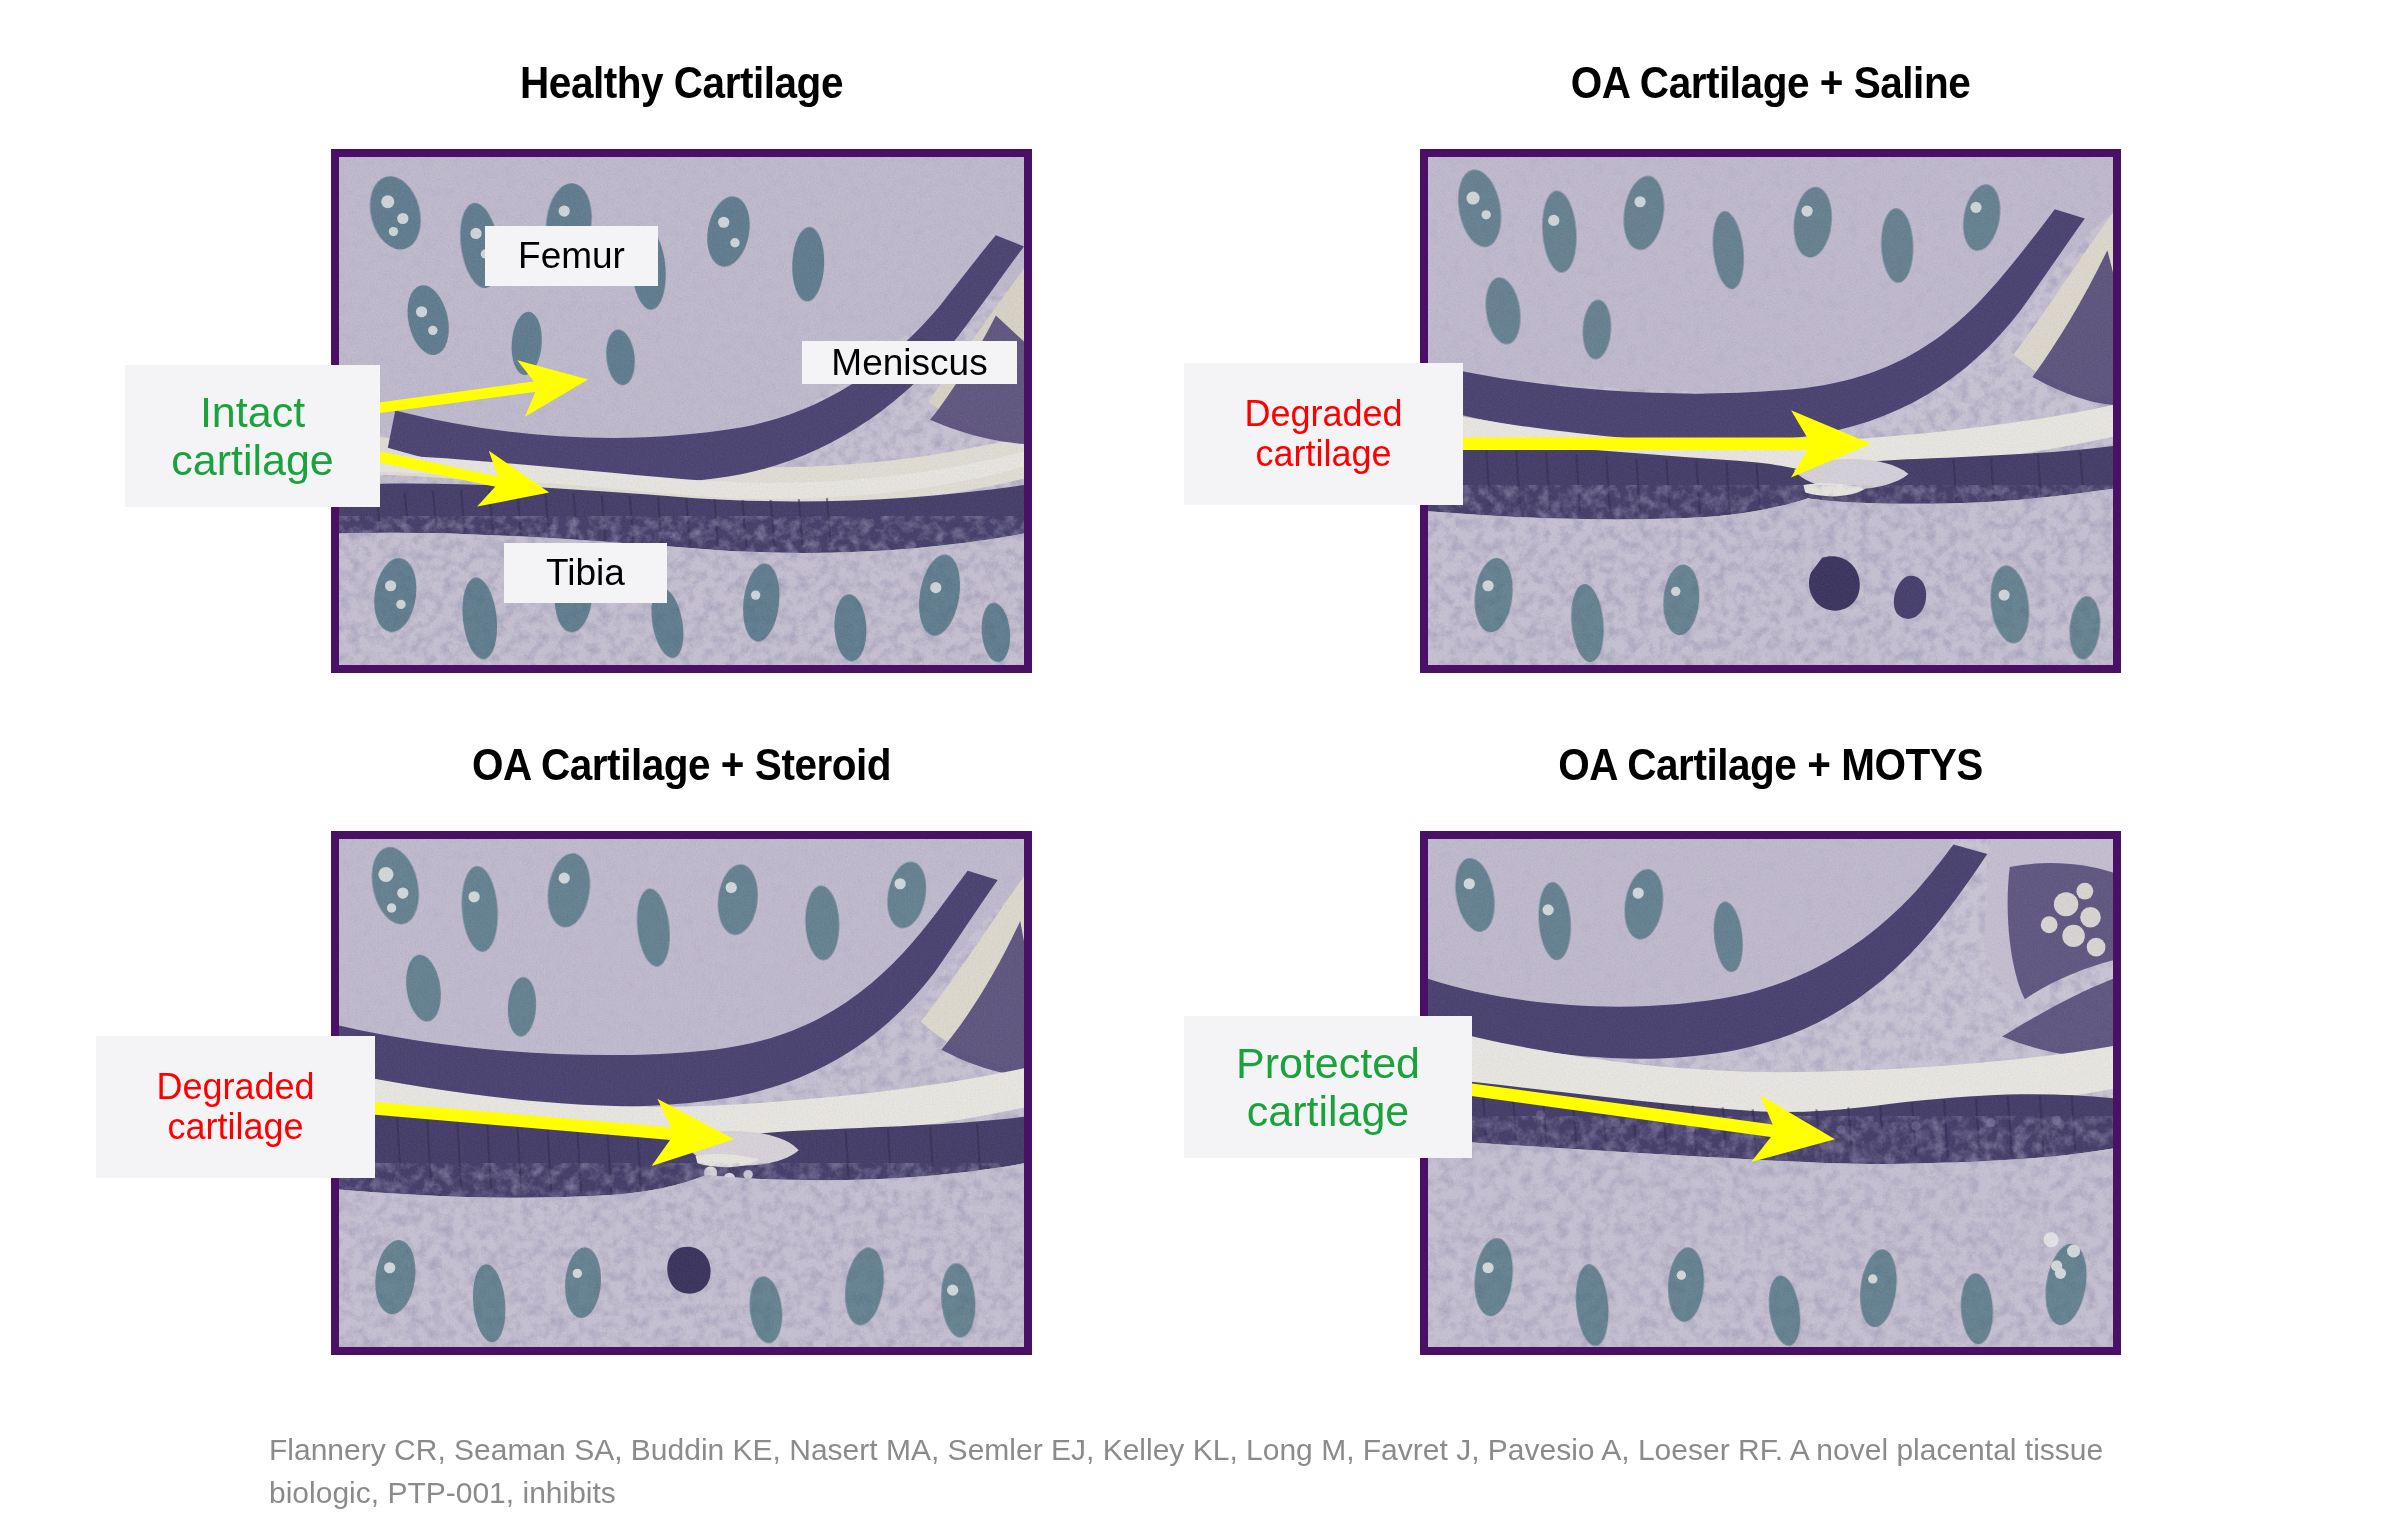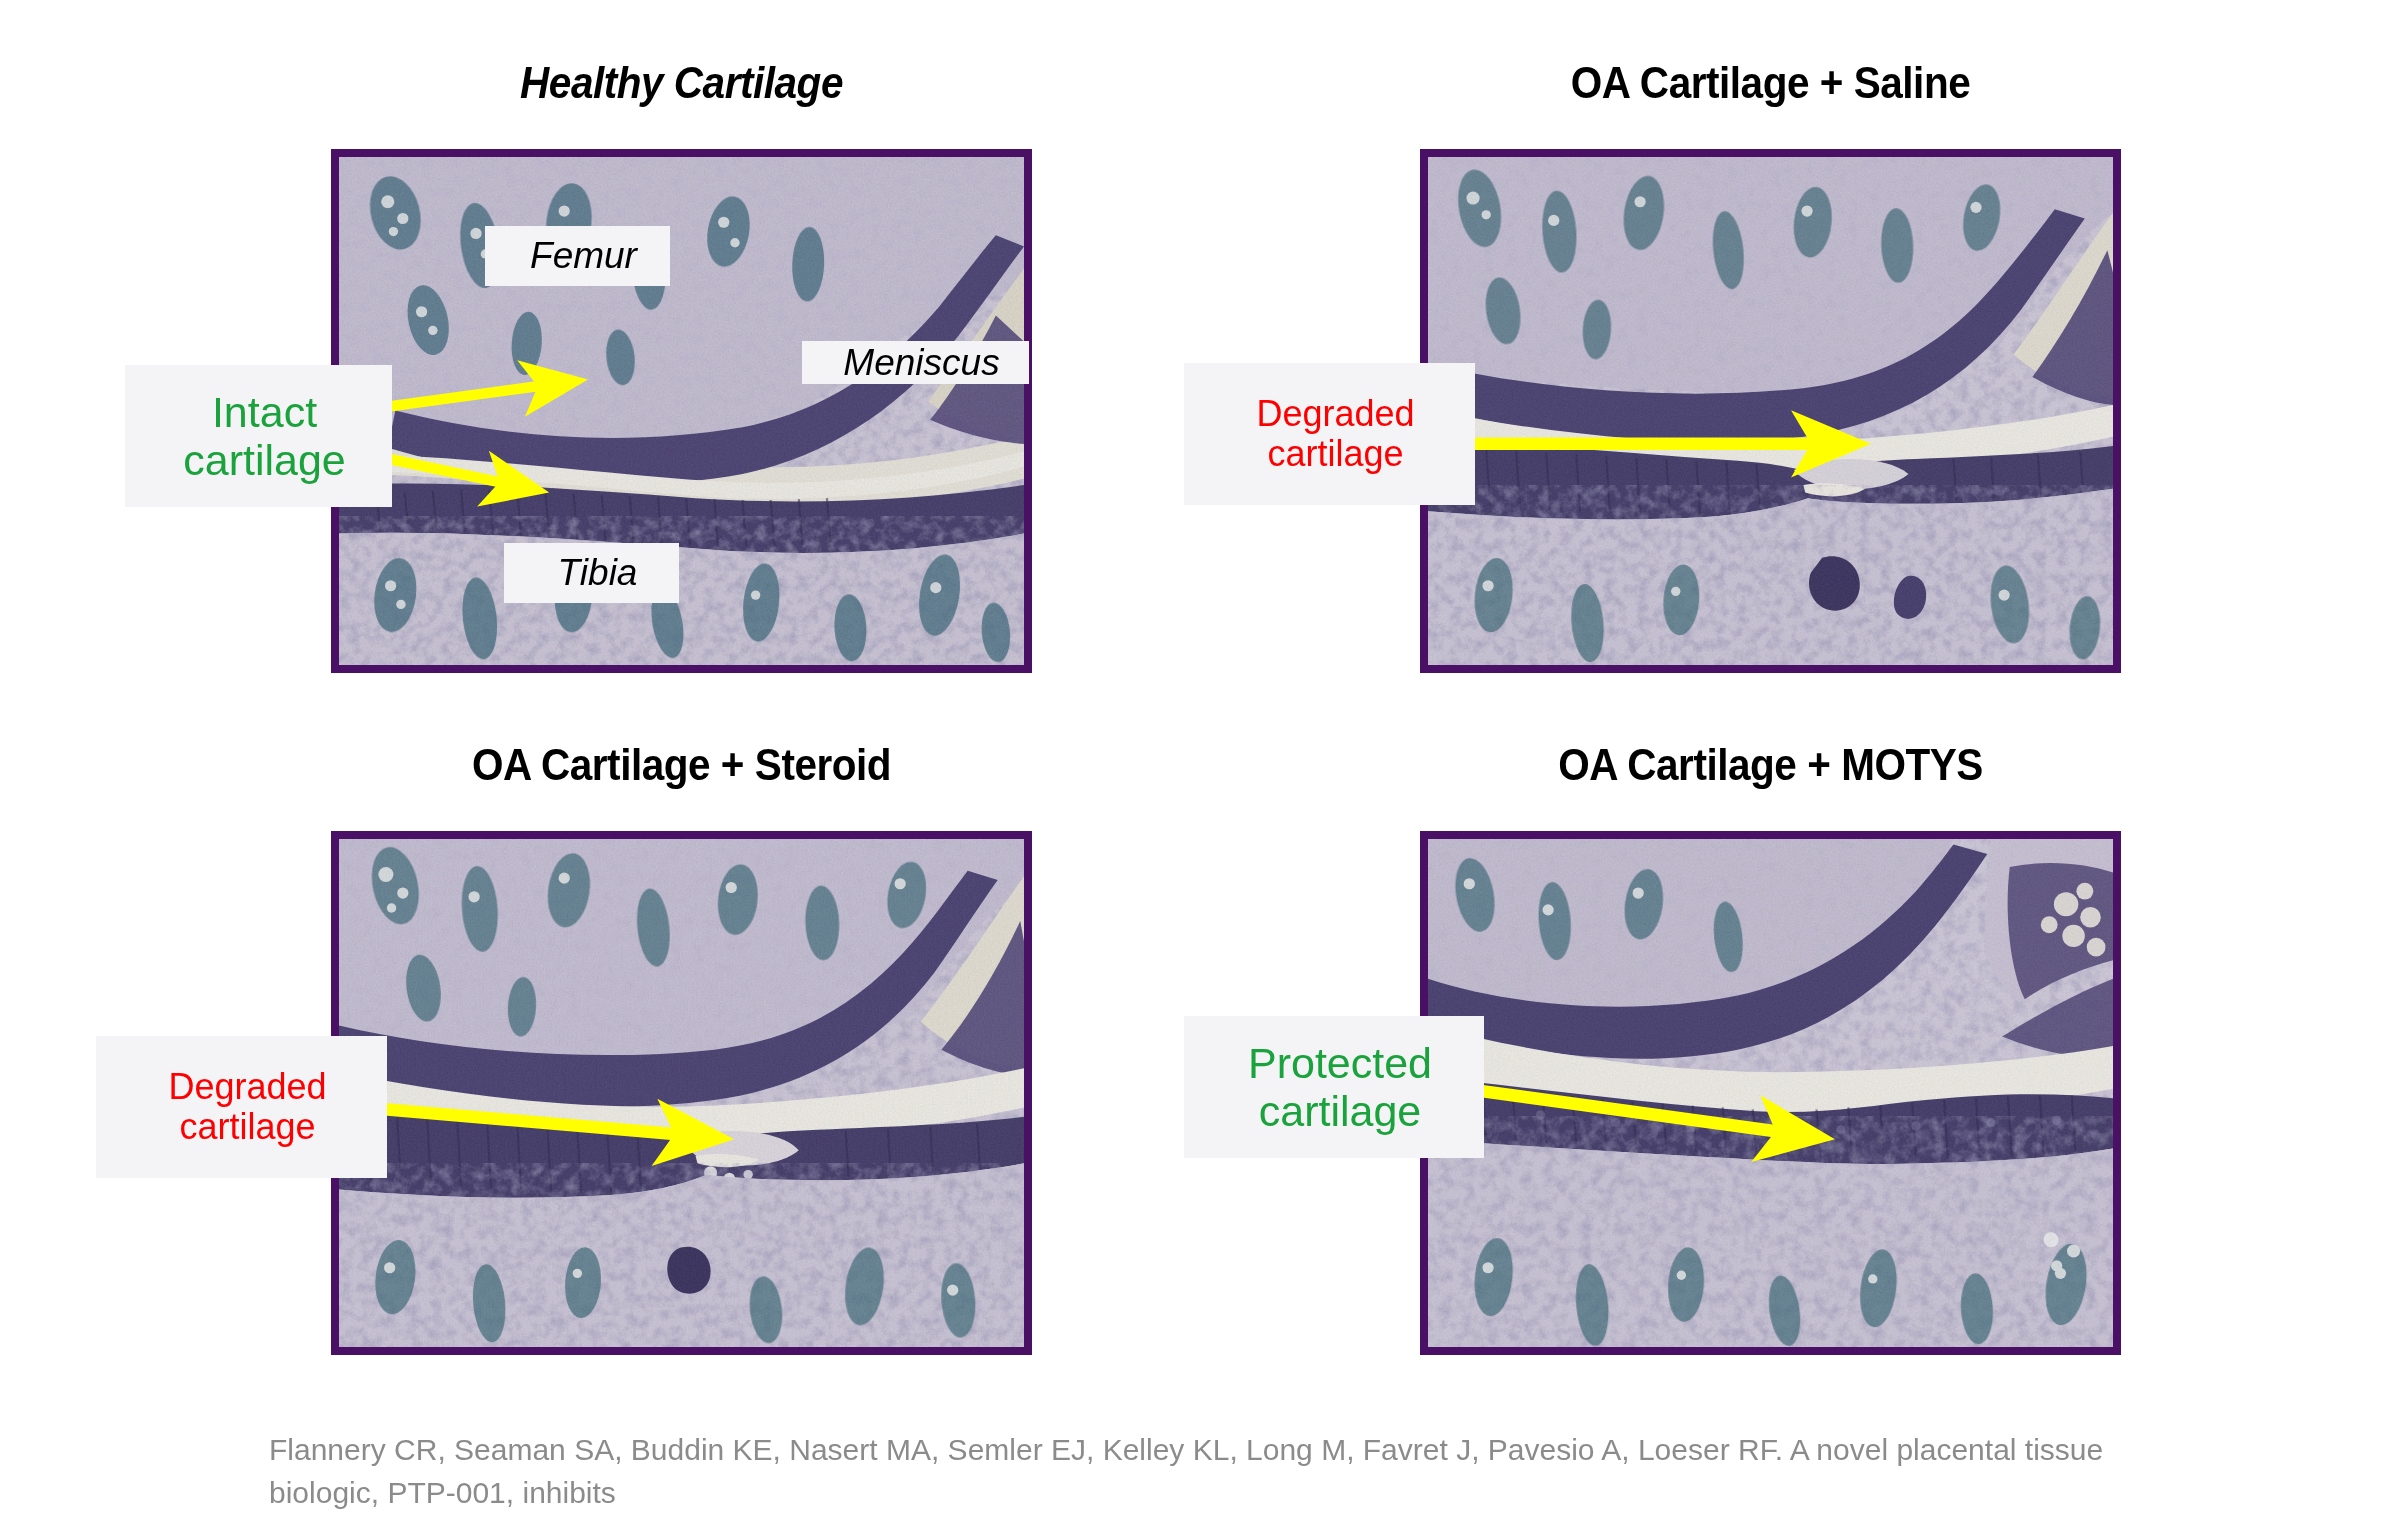--- a/index.html
+++ b/index.html
@@ -59,21 +59,20 @@
   .callout {
     position: absolute;
     background: #f4f4f7;
     display: flex;
     flex-direction: column;
     justify-content: center;
     align-items: center;
     line-height: 1.12;
     white-space: nowrap;
     z-index: 20;
-    padding-left: 12px;
   }
   .callout span { display: block; }
 
   .callout-green { color: #1aa33c; font-size: 43px; }
   .callout-red   { color: #ff0000; font-size: 36px; }
   .callout-plain { color: #000000; font-size: 37px; }
 
   
   .arrows {
     position: absolute;
@@ -94,21 +93,21 @@
     color: #8b8b8b;
     text-align: left;
   }
   .citation span { display: block; }
 </style>
 </head>
 <body>
 
 <div class="figure">
 
-  <div class="panel" style="left:331px; top:58px; width:701px; height:615px;font-style:italic;">
+  <div class="panel" style="left:331px; top:58px; width:701px; height:615px;">
     <div class="panel-title">Healthy Cartilage</div>
 
     <div class="micrograph-frame" style="left:0px; top:91px; width:701px; height:524px;">
       <svg viewBox="0 0 730 545" preserveAspectRatio="none">
         <defs>
           <filter id="grain1" x="0" y="0" width="100%" height="100%">
             <feTurbulence type="fractalNoise" baseFrequency="0.55" numOctaves="4" seed="7"></feTurbulence>
             <feColorMatrix type="saturate" values="0.25"></feColorMatrix>
             <feComponentTransfer>
                 <feFuncA type="linear" slope="0.45"></feFuncA>

